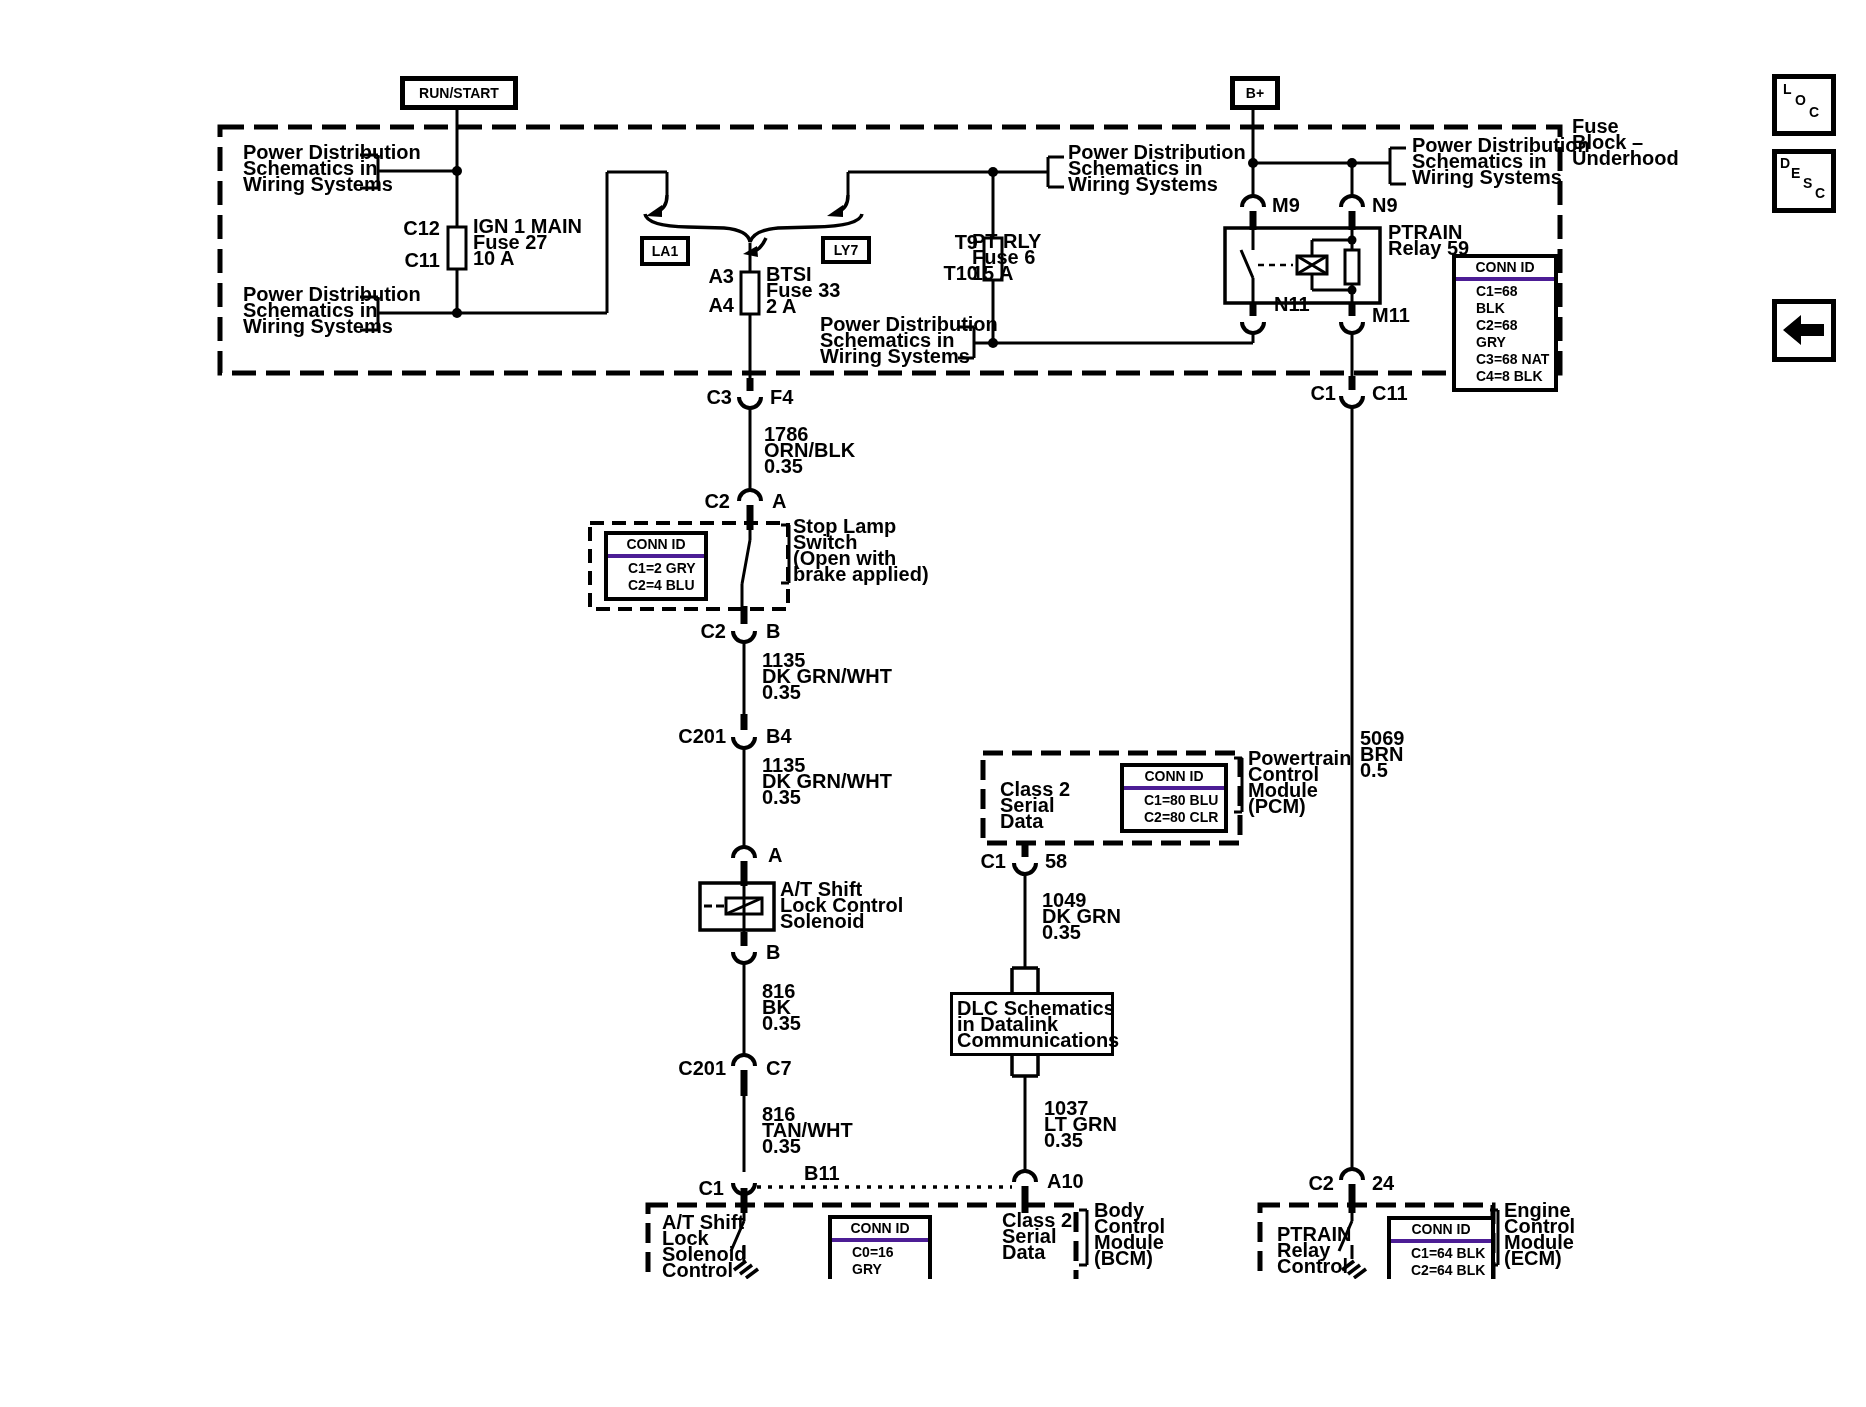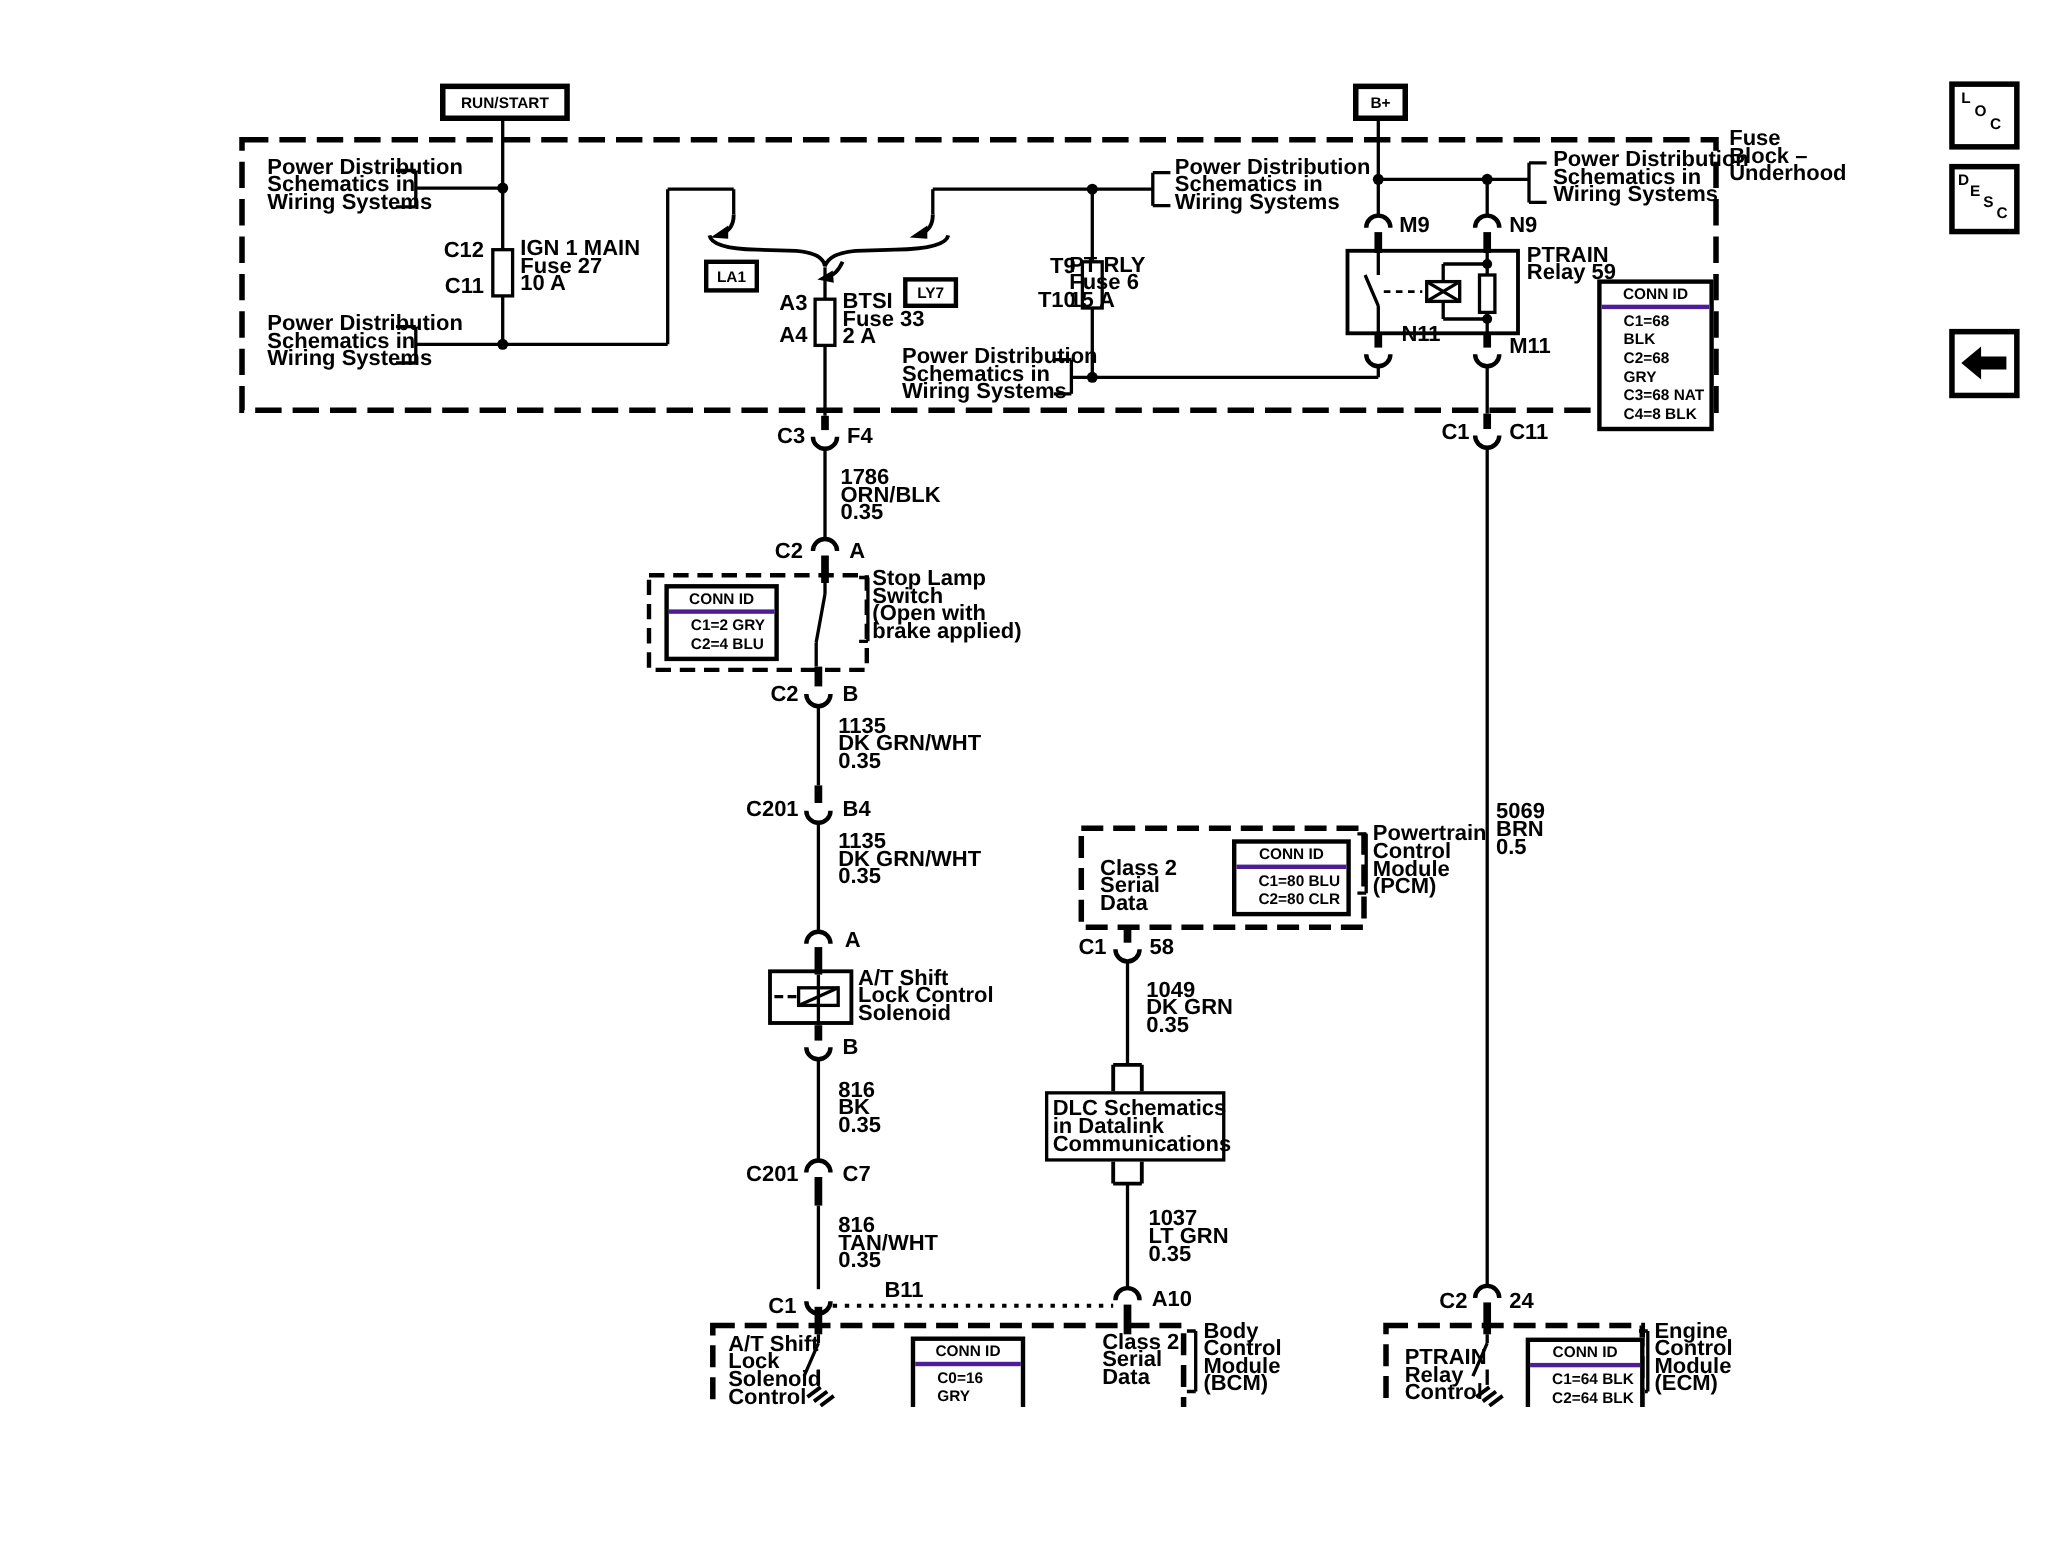--- a/index.html
+++ b/index.html
@@ -243,21 +243,21 @@
   <div class="box thick" style="left:400px;top:76px;width:108px;height:24px;">
     <span>RUN/START</span>
   </div>
   <div class="box thick" style="left:1230px;top:76px;width:40px;height:24px;">
     <span>B+</span>
   </div>
 
   <div class="box" style="left:640px;top:236px;width:42px;height:22px;">
     <span>LA1</span>
   </div>
-  <div class="box" style="left:821px;top:252px;width:42px;height:20px;align-items:center;">
+  <div class="box" style="left:821px;top:236px;width:42px;height:20px;align-items:center;">
     <span>LY7</span>
   </div>
 
   <div class="lbl" style="left:243px;top:144px;">Power Distribution
 Schematics in
 Wiring Systems</div>
   <div class="lbl" style="left:243px;top:286px;">Power Distribution
 Schematics in
 Wiring Systems</div>
   <div class="lbl" style="left:1068px;top:144px;">Power Distribution

